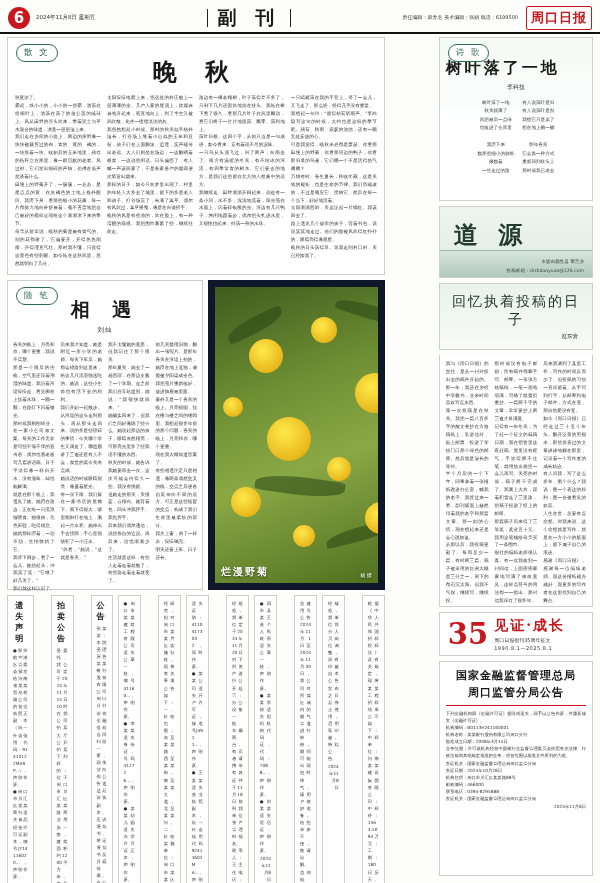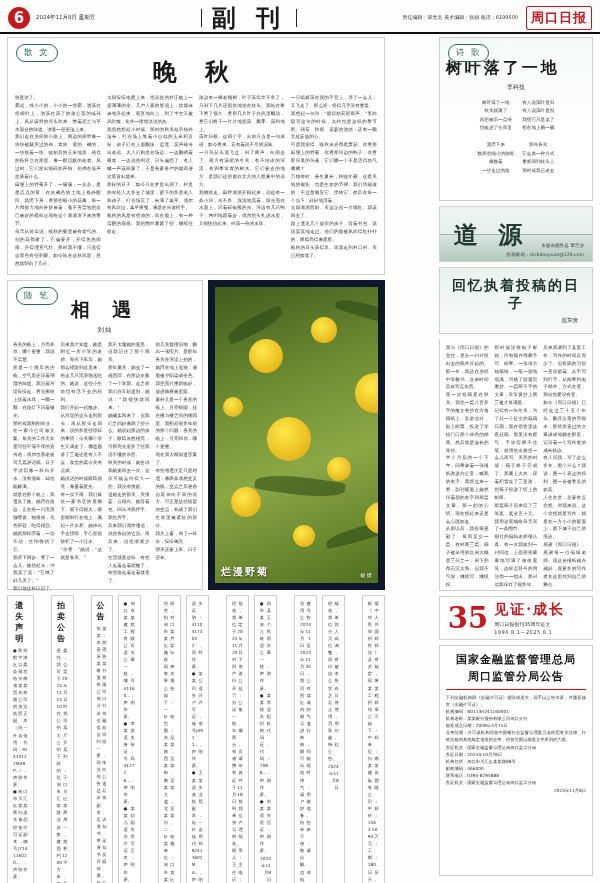--- a/index.html
+++ b/index.html
@@ -27,21 +27,21 @@
     display:flex;align-items:center;justify-content:center;
     margin-right:6px;flex:0 0 auto;
   }
   .mast-date{font-size:5.5px;color:#333;line-height:1.4;white-space:nowrap;}
   .mast-center{
     flex:1;display:flex;align-items:center;justify-content:center;gap:10px;
   }
   .mast-rule{width:1px;height:18px;background:#222;}
   .mast-title{
     font-family:"DejaVu Serif","Liberation Serif",serif;
-    font-size:24px;font-weight:bold;letter-spacing:6px;
+    font-size:19px;font-weight:bold;letter-spacing:6px;
   }
   .mast-credits{font-size:5px;color:#333;line-height:1.5;text-align:right;white-space:nowrap;margin-right:8px;}
   .mast-logo{
     font-family:"DejaVu Serif","Liberation Serif",serif;
     font-size:13px;font-weight:bold;color:#c8161d;letter-spacing:1px;
     border:1px solid #c8161d;padding:2px 4px;border-radius:2px;
     white-space:nowrap;
   }
 
   
@@ -85,41 +85,41 @@
     font-family:"DejaVu Serif","Liberation Serif",serif;
     font-size:16px;font-weight:bold;letter-spacing:3px;padding-top:14px;
   }
   .poem-author{text-align:center;font-size:6px;color:#333;margin-top:4px;}
   .poem-cols{display:flex;gap:8px;justify-content:center;padding:7px 6px 3px;}
   .pcol{font-size:4.6px;line-height:1.85;color:#3a3a3a;text-align:center;}
 
   
   .banner{
     border:1px solid #cfcfcf;background:linear-gradient(180deg,#eef5f1,#dfeae4);
-    height:56px;position:relative;box-sizing:border-box;overflow:hidden;
+    height:72px;position:relative;box-sizing:border-box;overflow:hidden;
   }
   .banner-title{
     position:absolute;left:14px;top:12px;
     font-family:"DejaVu Serif","Liberation Serif",serif;
     font-size:24px;font-weight:bold;letter-spacing:6px;color:#243b32;
   }
   .banner-sub{position:absolute;right:8px;bottom:13px;font-size:4.6px;color:#444;}
   .banner-mail{position:absolute;right:8px;bottom:4px;font-size:4.6px;color:#444;}
   .banner-wave{position:absolute;left:0;bottom:0;width:100%;height:26px;
     background:linear-gradient(180deg,rgba(160,190,175,.18),rgba(120,160,140,.45));
     border-top:1px solid rgba(120,150,135,.4);}
 
   
   .feature-head{
     border:1px solid #cfcfcf;background:linear-gradient(180deg,#e9f2ec,#f8fbf9);
     padding:9px 6px;text-align:center;box-sizing:border-box;
   }
   .feature-title{
     font-family:"DejaVu Serif","Liberation Serif",serif;
-    font-size:14px;font-weight:bold;letter-spacing:2px;color:#1d3329;
+    font-size:14px;font-weight:normal;letter-spacing:2px;color:#1d3329;
   }
   .feature-author{font-size:5.5px;color:#333;text-align:right;padding:4px 8px 0 0;}
   .feature-body{border:1px solid #cfcfcf;border-top:none;background:#fff;padding:5px 6px;box-sizing:border-box;flex:1;}
   .feature-cols{display:flex;gap:6px;height:100%;}
 
   
   .photobox{position:relative;border:7px solid #0f172a;overflow:hidden;background:#6f8f3a;}
   .photo-cap{
     position:absolute;left:6px;bottom:4px;color:#fff;
     font-family:"DejaVu Serif","Liberation Serif",serif;

